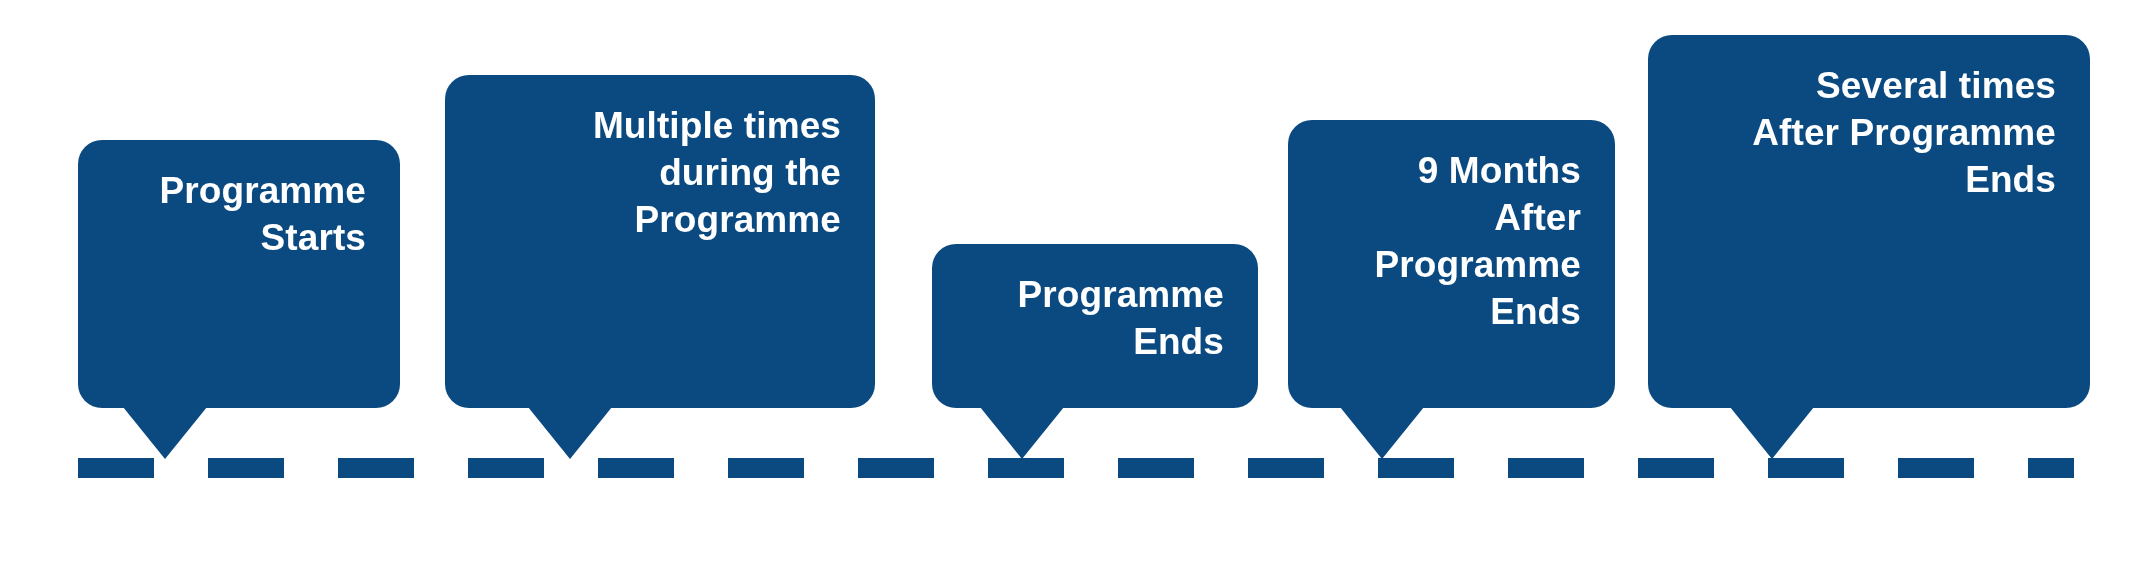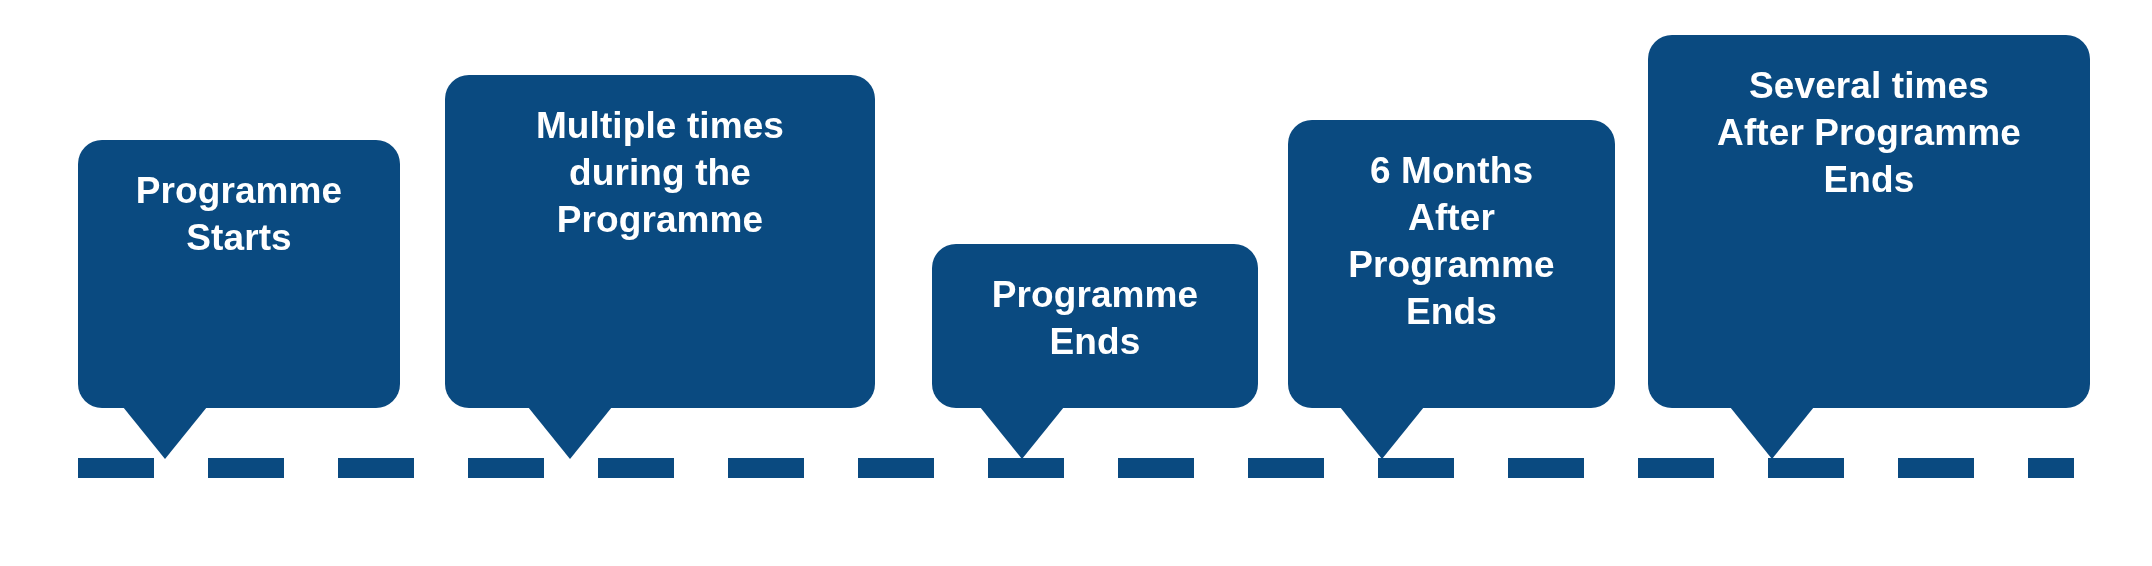--- a/index.html
+++ b/index.html
@@ -26,21 +26,21 @@
     position: absolute;
     box-sizing: border-box;
     background: #0a4a80;
     border-radius: 24px;
     color: #ffffff;
     font-weight: bold;
     font-size: 37px;
     line-height: 1.27;
     letter-spacing: 0.1px;
     padding: 28px 34px 28px 34px;
-    text-align: center;
+    text-align: right;
   }
 
   .bubble .btext {
     display: block;
     white-space: pre-line;
   }
 
   
   .tail {
     position: absolute;
@@ -113,21 +113,21 @@
   </div>
   <div class="tail" id="tail-1"></div>
 
   <div class="bubble" id="bubble-2">
     <span class="btext">Programme
 Ends</span>
   </div>
   <div class="tail" id="tail-2"></div>
 
   <div class="bubble" id="bubble-3">
-    <span class="btext">6 Months
+    <span class="btext">9 Months
 After
 Programme
 Ends</span>
   </div>
   <div class="tail" id="tail-3"></div>
 
   <div class="bubble" id="bubble-4">
     <span class="btext">Several times
 After Programme
 Ends</span>

